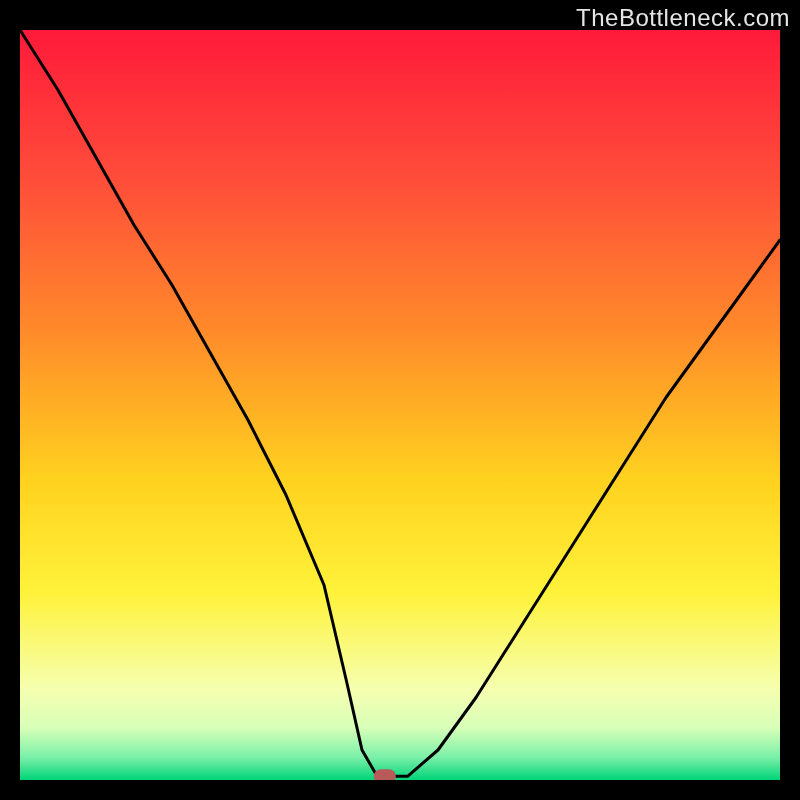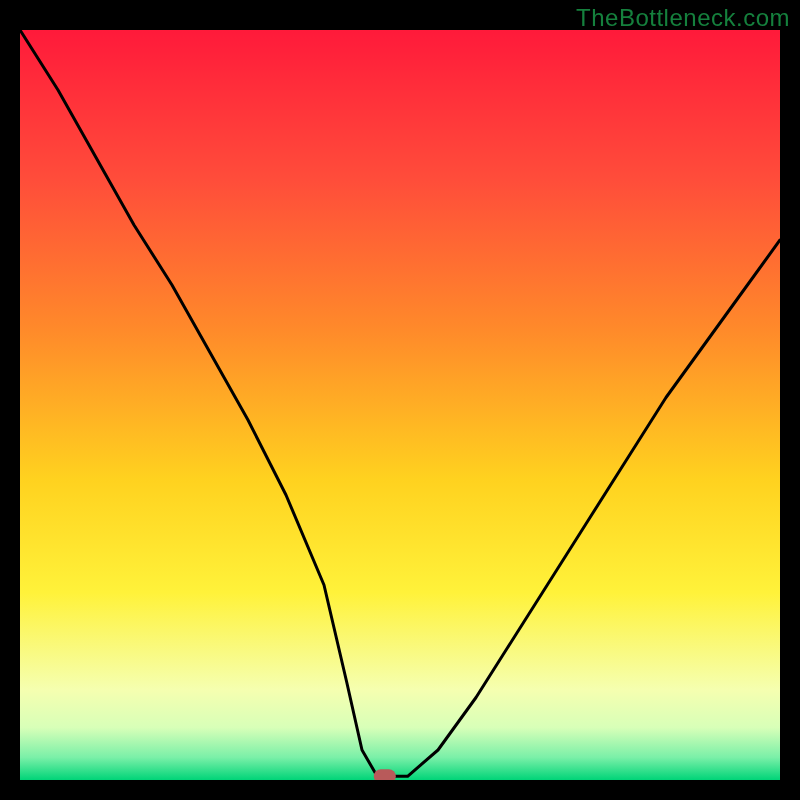--- a/index.html
+++ b/index.html
@@ -13,21 +13,21 @@
   .frame {
     width: 800px;
     height: 800px;
     background: #000;
     position: relative;
   }
   .watermark {
     position: absolute;
     top: 4px;
     right: 10px;
-    color: #15803d;
+    color: #e5e5e5;
     font-size: 24px;
     font-weight: 500;
     letter-spacing: 0.5px;
     z-index: 10;
   }
   .plot-area {
     position: absolute;
     left: 20px;
     top: 30px;
     width: 760px;

